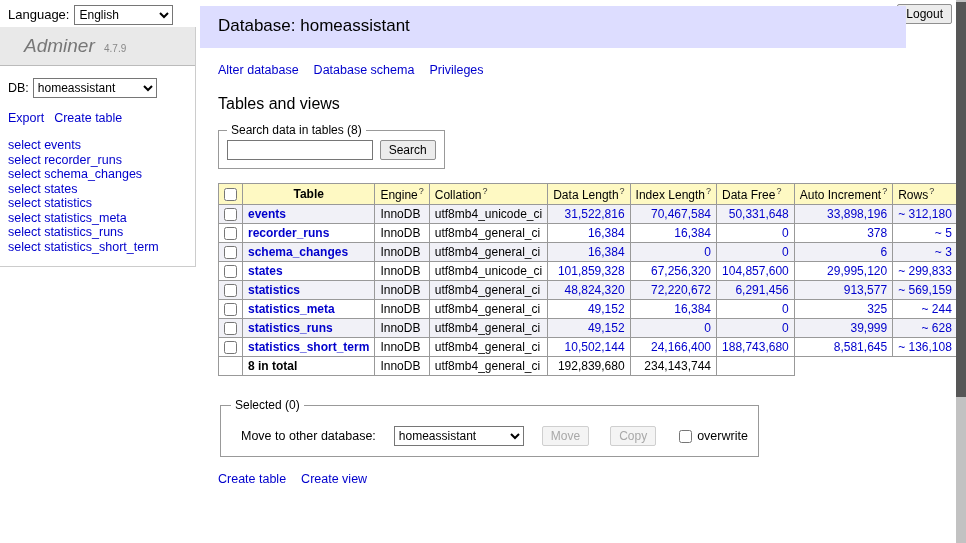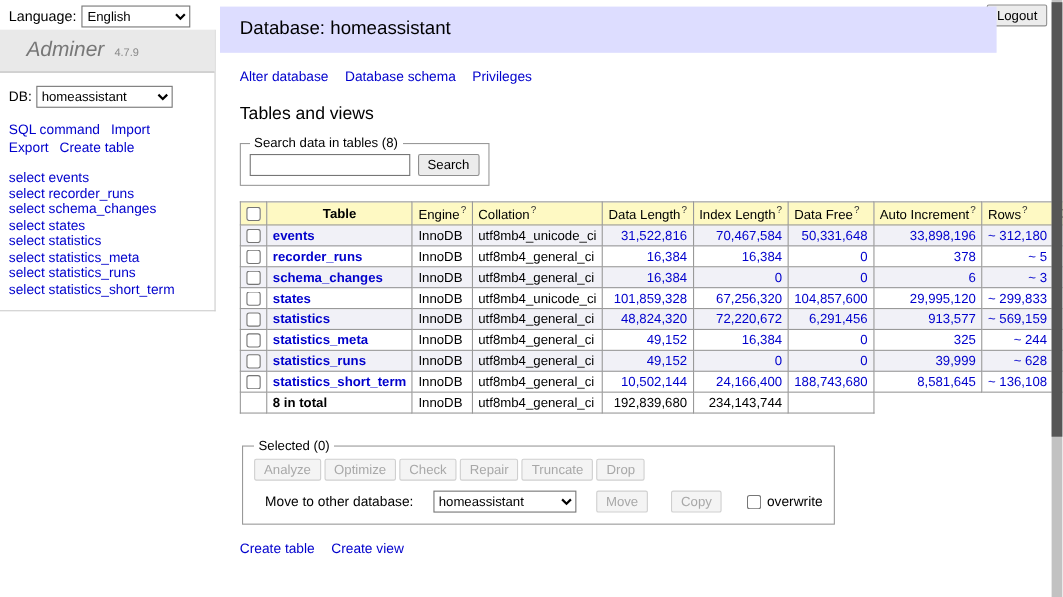--- a/index.html
+++ b/index.html
@@ -107,21 +107,20 @@
 
 <div id="menu">
   <h1>
     <span class="appname">Adminer</span>
     <span class="version">4.7.9</span>
   </h1>
   <div class="dbrow">
     <span>DB:</span><select><option>homeassistant</option></select>
   </div>
   <div class="actions" id="sidebar-actions">
-      <div class="action-line"><a class="lnk">SQL command</a><a class="lnk">Import</a></div>
       <div class="action-line"><a class="lnk">Export</a><a class="lnk">Create table</a></div>
     </div>
   <div class="tables-list" id="sidebar-tables">
       <a class="lnk">select events</a>
       <a class="lnk">select recorder_runs</a>
       <a class="lnk">select schema_changes</a>
       <a class="lnk">select states</a>
       <a class="lnk">select statistics</a>
       <a class="lnk">select statistics_meta</a>
       <a class="lnk">select statistics_runs</a>
@@ -263,21 +262,20 @@
             <td>utf8mb4_general_ci</td>
             <td class="num">192,839,680</td>
             <td class="num">234,143,744</td>
             <td></td>
           </tr>
         </tfoot>
       </table>
 
     <fieldset id="selected-fs">
       <legend>Selected (0)</legend>
-      <div class="selrow" id="selected-buttons"><button class="btn" disabled="">Analyze</button><button class="btn" disabled="">Optimize</button><button class="btn" disabled="">Check</button><button class="btn" disabled="">Repair</button><button class="btn" disabled="">Truncate</button><button class="btn" disabled="">Drop</button></div>
       <div class="selrow moverow">
         <span>Move to other database:</span>
         <select><option>homeassistant</option></select>
         <button class="btn" disabled="">Move</button>
         <button class="btn" disabled="">Copy</button>
         <label class="ovw">
           <input type="checkbox" style="">
           <span>overwrite</span>
         </label>
       </div>

